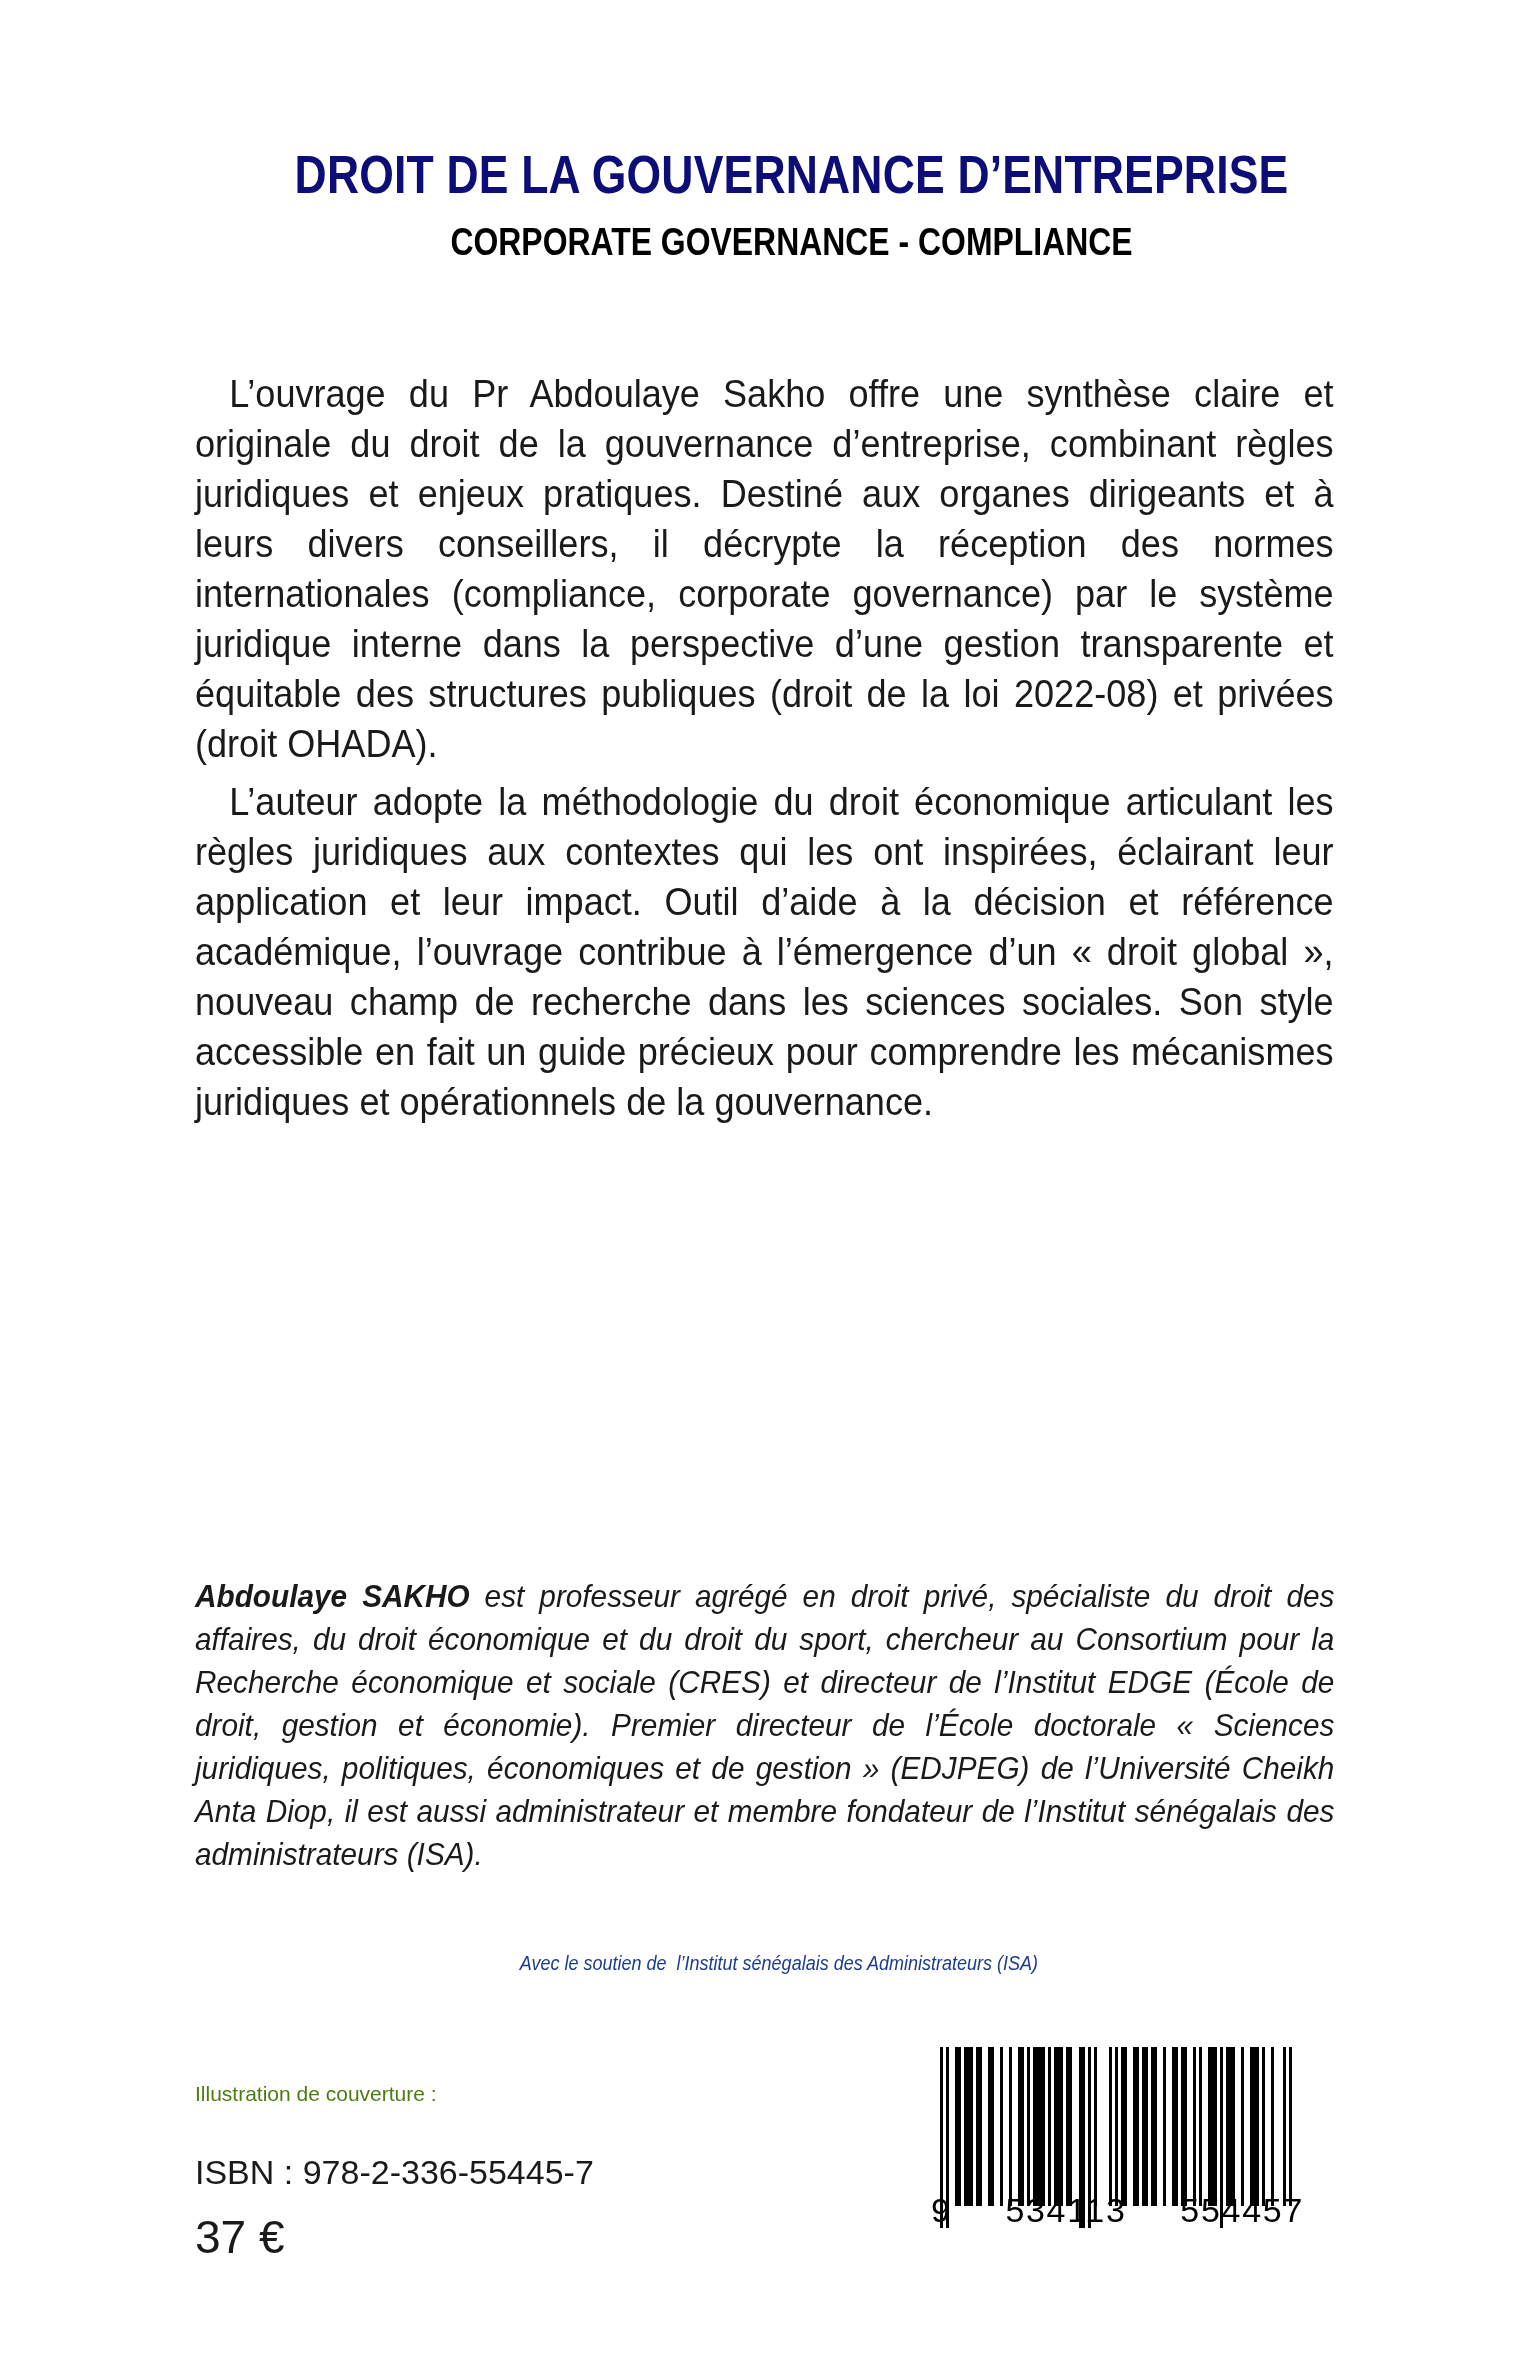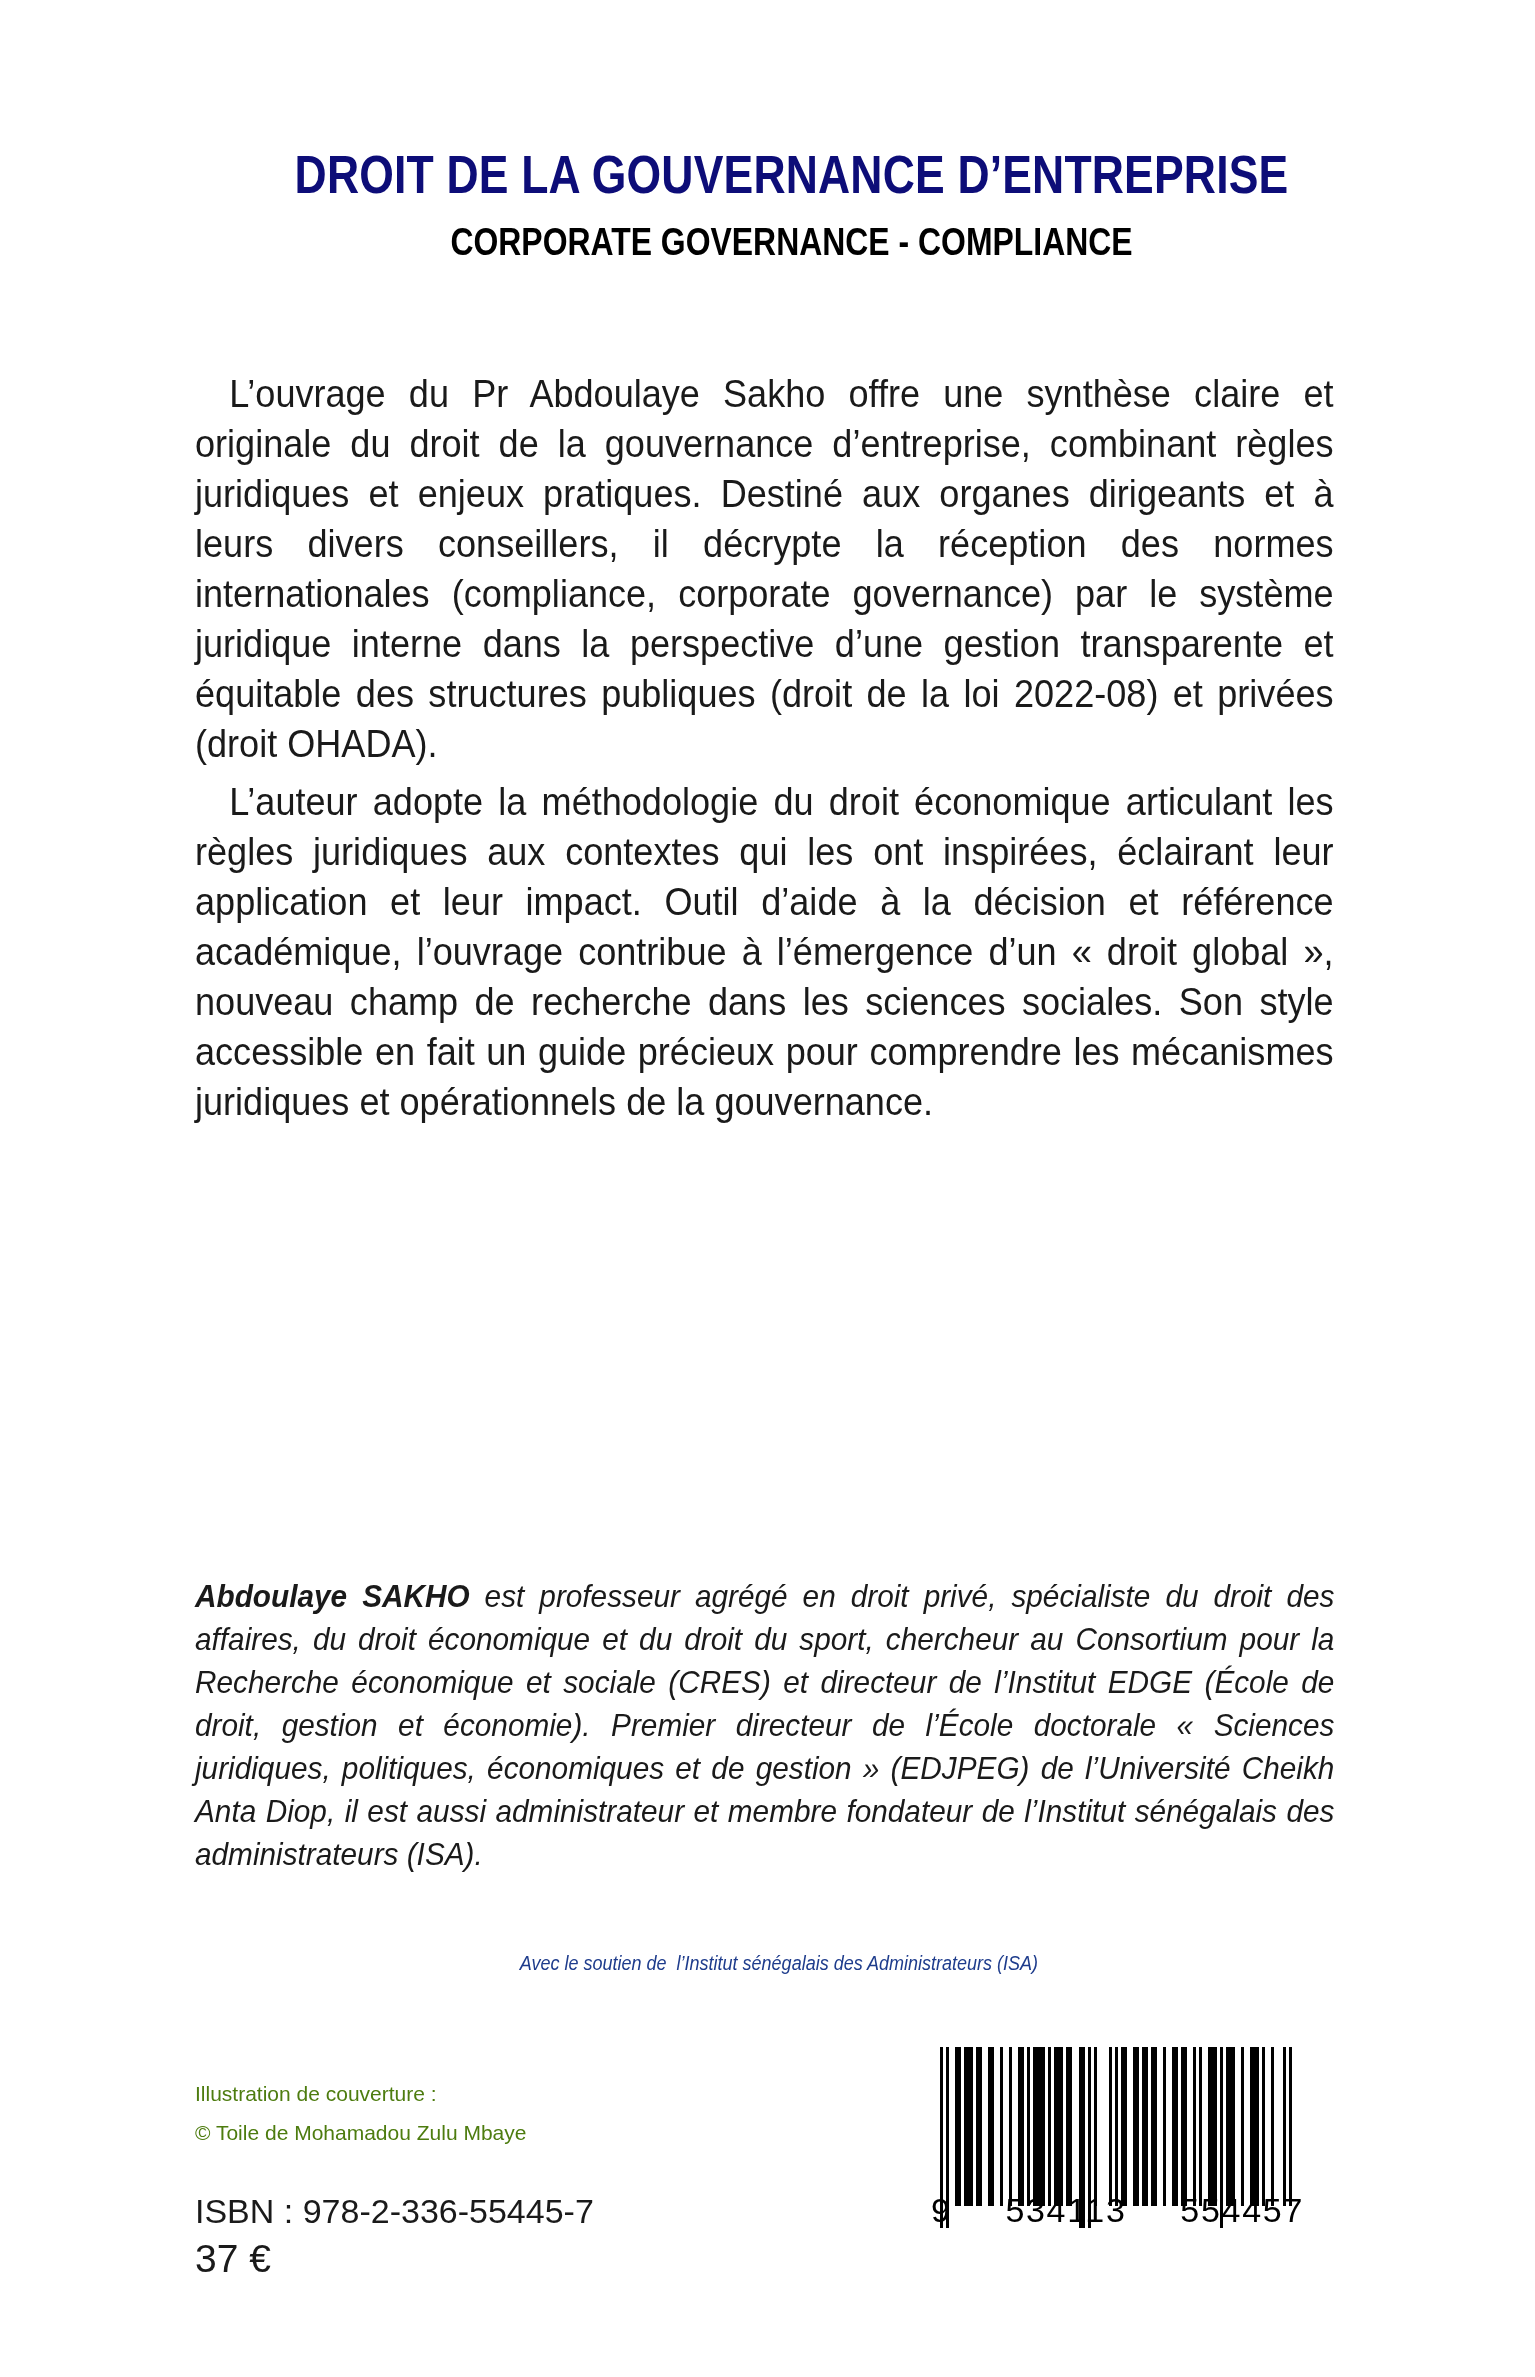--- a/index.html
+++ b/index.html
@@ -144,24 +144,24 @@
   .colophon .isbn {
     font-family: "Liberation Sans", "DejaVu Sans", sans-serif;
     font-size: 34px;
     line-height: 45px;
     color: #1a1a1a;
     margin-top: 37px;
   }
 
   .colophon .price {
     font-family: "Liberation Sans", "DejaVu Sans", sans-serif;
-    font-size: 39px;
+    font-size: 46px;
     line-height: 49px;
     color: #1a1a1a;
-    margin-top: 0;
+    margin-top: 18px;
   }
 
   
   .barcode-area {
     position: absolute;
     left: 940px;
     top: 2047px;
     width: 352px;
     height: 159px;
   }
@@ -211,21 +211,20 @@
     <p><span class="author-name">Abdoulaye SAKHO</span><span> est professeur agrégé en droit privé, spécialiste du droit des affaires, du droit économique et du droit du sport, chercheur au Consortium pour la Recherche économique et sociale (CRES) et directeur de l’Institut EDGE (École de droit, gestion et économie). Premier directeur de l’École doctorale « Sciences juridiques, politiques, économiques et de gestion » (EDJPEG) de l’Université Cheikh Anta Diop, il est aussi administrateur et membre fondateur de l’Institut sénégalais des administrateurs (ISA).</span></p>
   </div>
 
   <div class="support-line">
     <span>Avec le soutien de  l’Institut sénégalais des Administrateurs (ISA)</span>
   </div>
 
   <div class="colophon">
     <div class="credit">
       <div>Illustration de couverture :</div>
-      <div>© Toile de Mohamadou Zulu Mbaye</div>
     </div>
     <div class="isbn">ISBN : 978-2-336-55445-7</div>
     <div class="price">37 €</div>
   </div>
 
   <div class="barcode-area">
     <div class="barcode-bars" id="barcode-bars">
         <i style="left: 0px; width: 2.9px; height: 181px;"></i>
         <i style="left: 6px; width: 2.9px; height: 181px;"></i>
         <i style="left: 15px; width: 5.9px; height: 159px;"></i>

